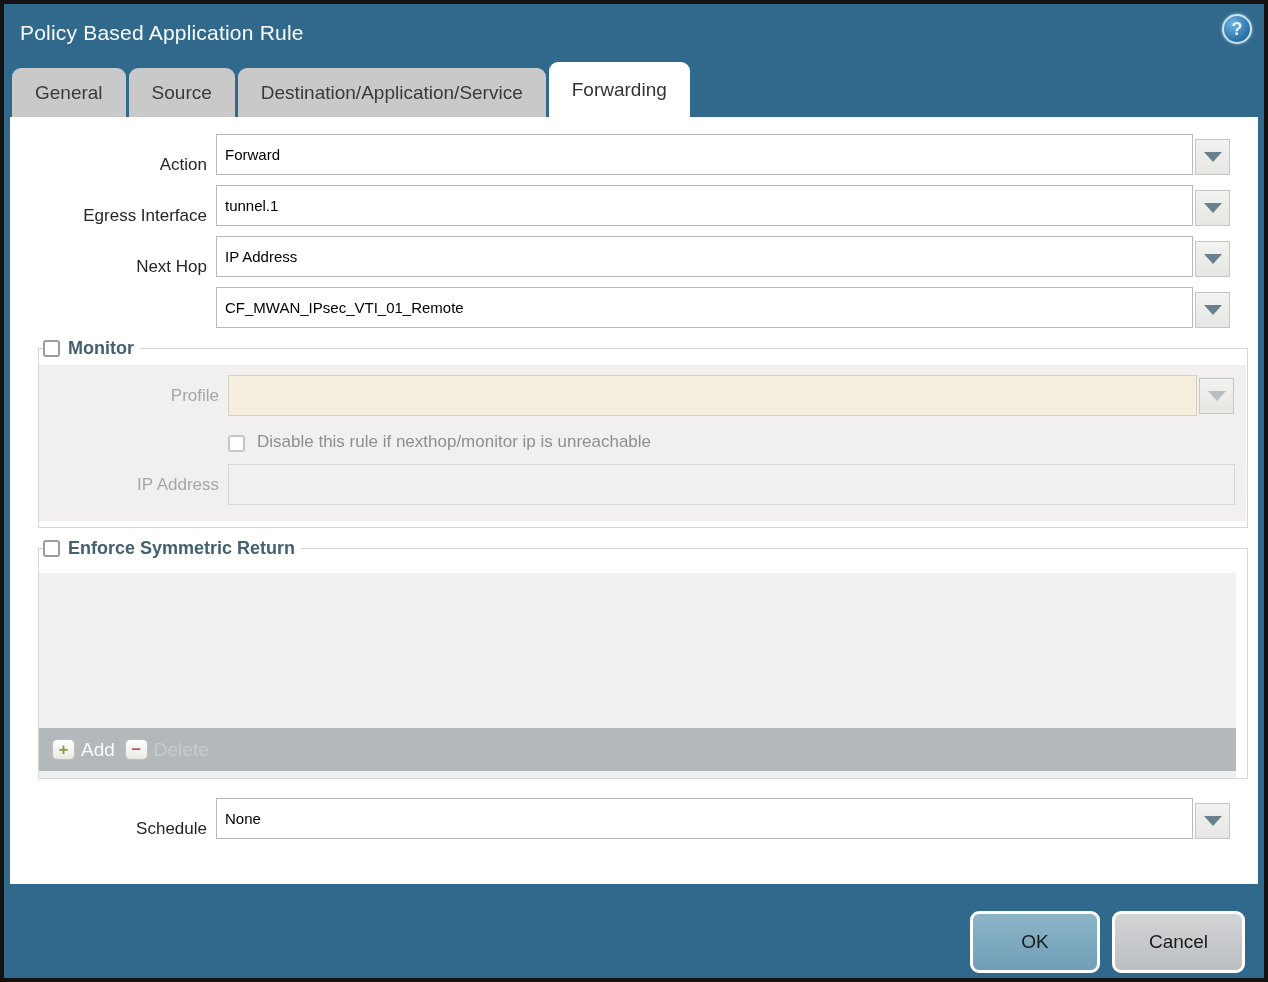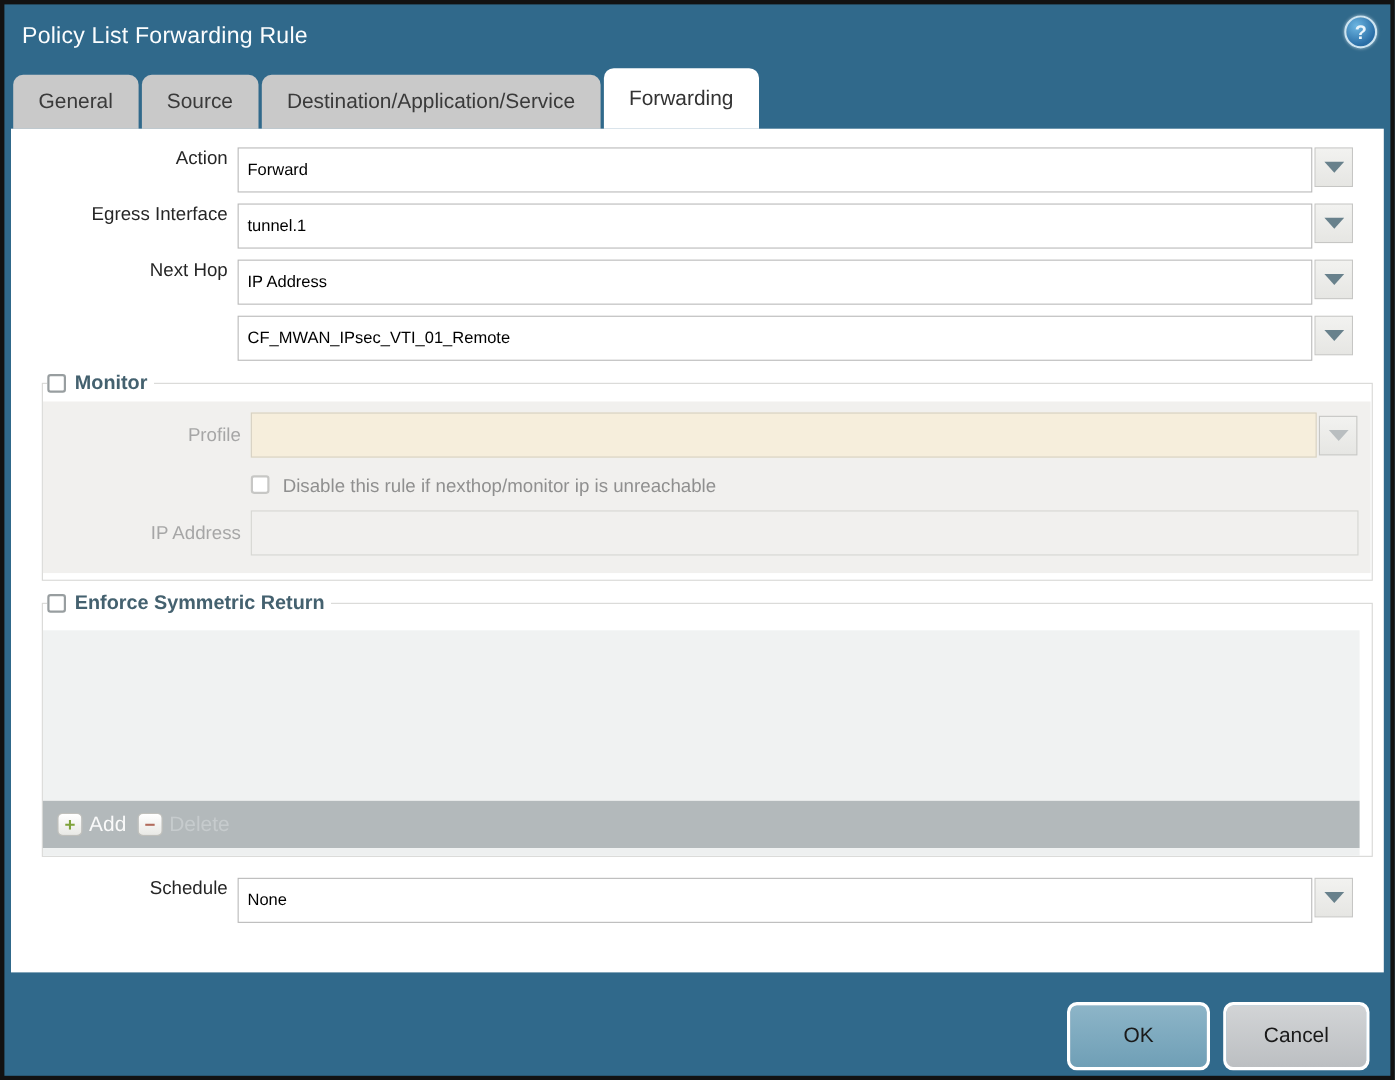--- a/index.html
+++ b/index.html
@@ -70,21 +70,21 @@
   
   .frame { padding: 0 6px; flex: 0 0 auto; }
   .content {
     background: #ffffff;
     height: 767px;
     padding: 17px 0 0 0;
     overflow: hidden;
   }
   .row {
     display: flex;
-    align-items: flex-start;
+    align-items: flex-end;
     padding-right: 28px;
     margin-bottom: 10px;
   }
   .row .lbl {
     flex: 0 0 197px;
     text-align: right;
     font-size: 17px;
     color: #262626;
     margin-right: 9px;
     white-space: nowrap;
@@ -170,21 +170,21 @@
     background: #f6eedc;
     border: 1px solid #d6d0c2;
   }
   .field.disabled {
     background: #f1f0ee;
     border: 1px solid #d6d6d2;
   }
   .chk-row {
     margin: 16px 0 12px 189px;
     display: flex;
-    align-items: flex-start;
+    align-items: flex-end;
     gap: 12px;
   }
   .chk-row .txt {
     font-size: 17px;
     color: #8f8f8f;
   }
   .pr-profile { padding-right: 12px; }
   .pr-ip { padding-right: 11px; }
   
   .table-wrap { margin: 14px 11px 0 0; }
@@ -262,21 +262,21 @@
   }
   .btn-cancel {
     width: 133px;
     background: linear-gradient(#d2d4d6, #bcbfc2);
   }
 </style>
 </head>
 <body>
 
 <div class="titlebar">
-  <span class="title">Policy List Forwarding Rule</span>
+  <span class="title">Policy Based Application Rule</span>
   <div class="help-icon">
     <span>?</span>
   </div>
 </div>
 
 <div class="tabbar">
   <div class="tab">
     <span>General</span>
   </div>
   <div class="tab">

